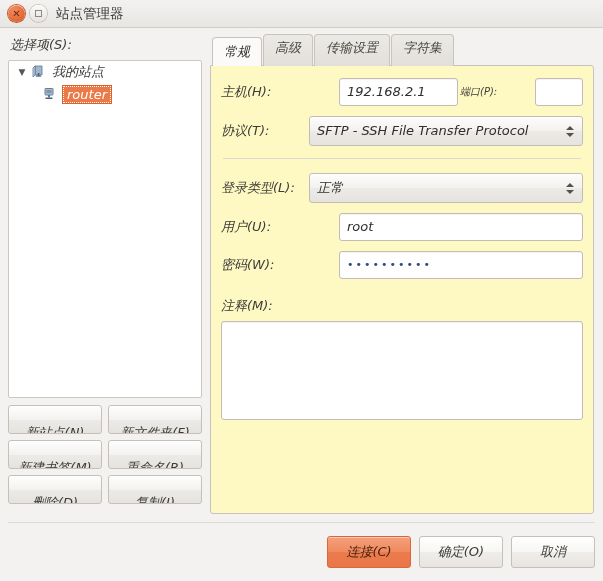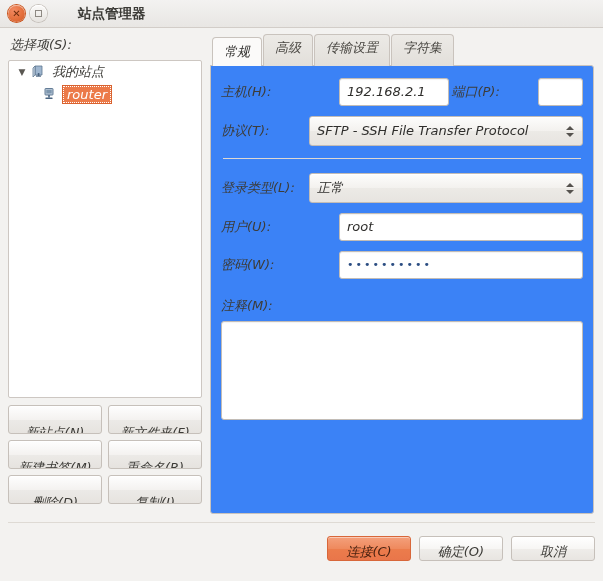--- a/index.html
+++ b/index.html
@@ -56,24 +56,24 @@
     box-shadow: inset 0 1px 0 #fff, 0 0 0 1px #c7c2bc;
   }
   .win-btn.maximize .glyph {
     width: 7px;
     height: 7px;
     border: 1px solid #8e8983;
     box-sizing: border-box;
     display: block;
   }
   .title-text {
-    font-weight: bold;
+    font-weight: normal;
     font-size: 13.5px;
     color: #3b3a36;
-    margin-left: 26px;
+    margin-left: 4px;
   }
 
   
   .dialog-body {
     position: absolute;
     top: 28px;
     left: 0;
     right: 0;
     bottom: 0;
     background: #f3f2f0;
@@ -203,21 +203,21 @@
     border-color: #c9c3bd;
     position: relative;
     z-index: 3;
   }
   .tab-panel {
     position: absolute;
     top: 29px;
     left: 0;
     right: 0;
     bottom: 0;
-    background: #3b82f6;
+    background: #fef9c3;
     border: 1px solid #c9c3bd;
     border-radius: 0 3px 3px 3px;
     box-sizing: border-box;
   }
 
   .form-area {
     position: absolute;
     left: 0; right: 0; top: 0; bottom: 0;
     padding: 12px 10px 10px 10px;
     box-sizing: border-box;
@@ -247,21 +247,21 @@
     box-shadow: inset 0 1px 1px rgba(0,0,0,.05);
     white-space: nowrap;
     overflow: hidden;
     margin-left: 30px;
   }
   .input.host { width: 152px; }
   .input.port { width: 58px; }
   .port-label {
     margin-left: 2px;
     margin-right: 8px;
-    font-size: 13px;
+    font-size: 10px;
     color: #3d3c38;
     flex: 0 0 auto;
   }
   .combo {
     position: relative;
     height: 30px;
     background: linear-gradient(to bottom, #fdfdfc 0%, #f3f1ee 50%, #eceae6 51%, #e7e4e0 100%);
     border: 1px solid #c2bcb6;
     border-radius: 3px;
     box-sizing: border-box;
@@ -332,21 +332,21 @@
   }
   .bottom-bar {
     position: absolute;
     right: 8px;
     top: 508px;
     display: flex;
     gap: 8px;
   }
   .btn-wide {
     min-width: 84px;
-    height: 25px;
+    height: 32px;
     line-height: 30px;
     font-size: 13px;
     border-radius: 3px;
     text-align: center;
     padding: 0 14px;
     box-sizing: border-box;
     cursor: default;
     white-space: nowrap;
   }
   .btn-default {

